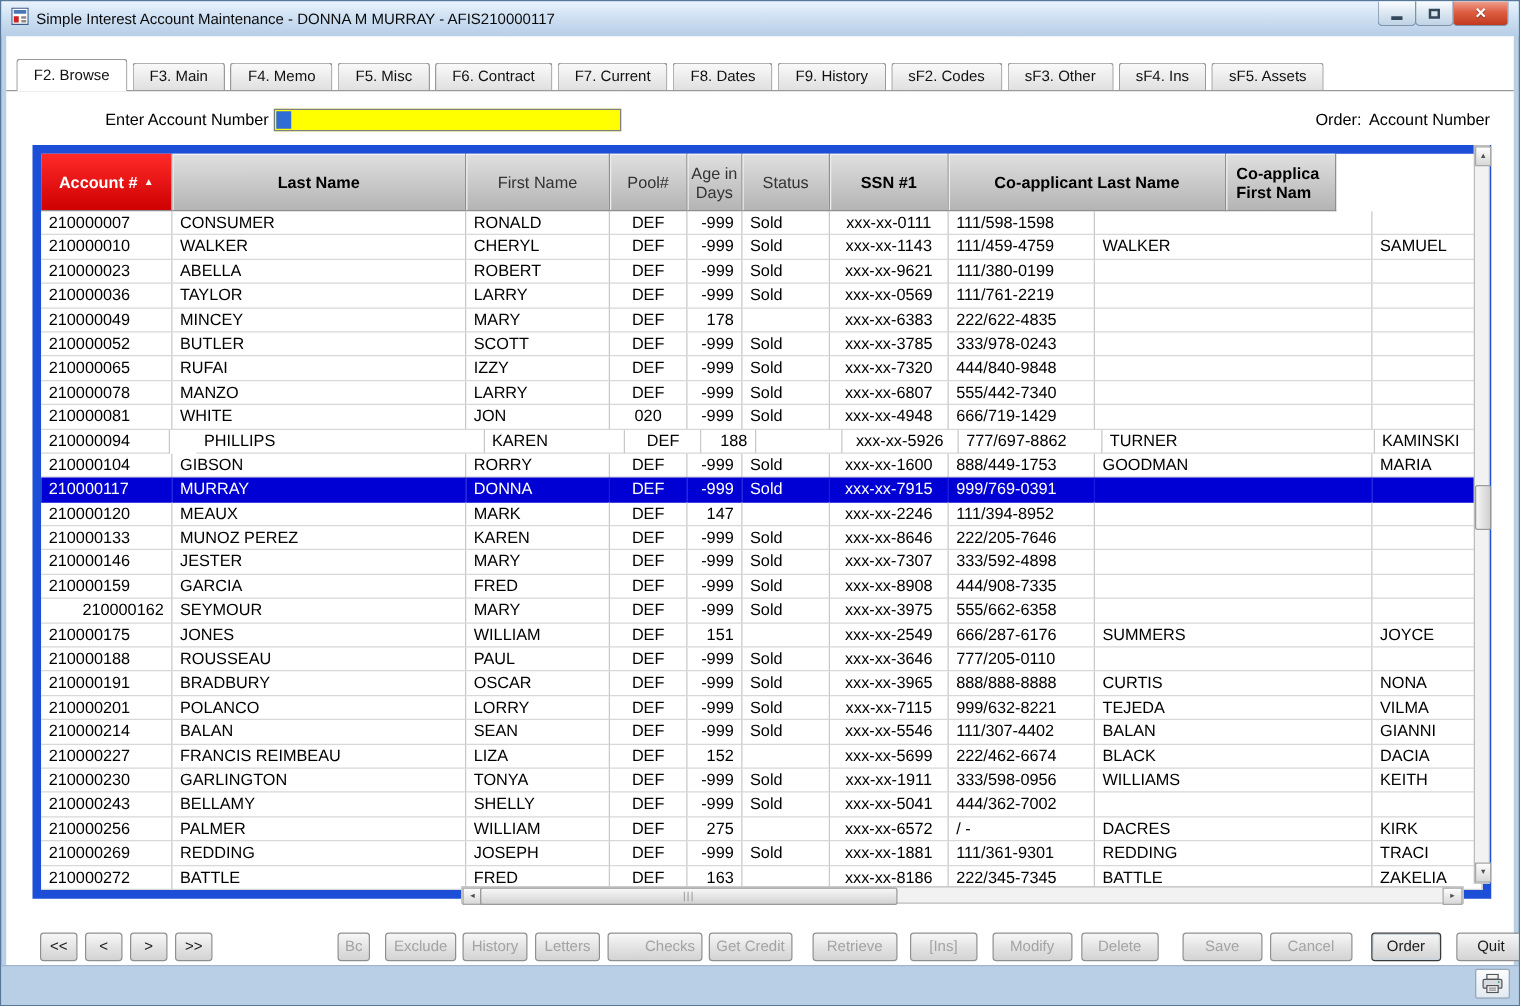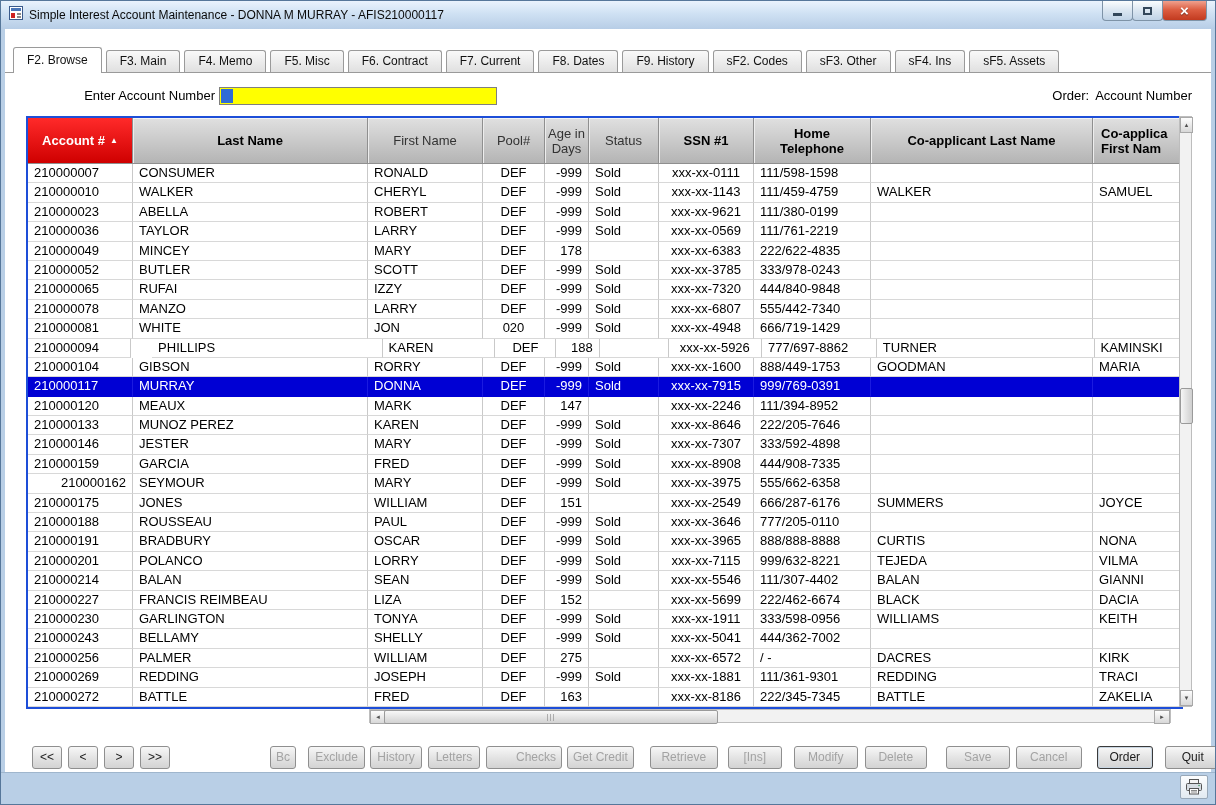--- a/index.html
+++ b/index.html
@@ -33,21 +33,21 @@
   
   .toolbar{position:absolute;left:0;right:0;top:57px;height:22px;}
   .acct-label{position:absolute;left:60px;width:150px;text-align:right;font-size:13px;line-height:20px;color:#000;}
   .acct-input{position:absolute;left:214px;top:1px;width:278px;height:18px;background:#ffff00;
     border:1px solid #7f7f7f;box-sizing:border-box;}
   .caret{position:absolute;left:1px;top:1px;width:12px;height:14px;background:#2f6cd6;}
   .order-info{position:absolute;right:19px;top:2px;font-size:13px;color:#000;}
   .order-info span{margin-left:6px;}
 
   
-  .grid{position:absolute;left:21px;top:87px;width:1153px;border:2px solid #1d4ed8;background:#fff;}
+  .grid{position:absolute;left:21px;top:87px;width:1153px;border:7px solid #1d4ed8;background:#fff;}
   .grid-header{display:flex;height:46px;}
   .hcell{box-sizing:border-box;height:46px;border-right:1px solid #8f8f8f;border-bottom:1px solid #8f8f8f;
     background:linear-gradient(#e0e0e0,#b4b4b4);box-shadow:inset 0 1px 0 #f3f3f3,inset 1px 0 0 #ededed;
     display:flex;flex-direction:column;align-items:center;justify-content:center;
     font-size:13px;line-height:15px;color:#333;overflow:hidden;white-space:nowrap;}
   .hcell.b{font-weight:bold;color:#000;}
   .hcell.red{background:linear-gradient(#ff2a2a,#cf0000);color:#fff;font-weight:bold;box-shadow:none;}
   .hcell.clip{align-items:flex-start;padding-left:8px;}
   .sort{font-size:8px;margin-left:5px;color:#ffffff;vertical-align:2px;}
 
@@ -161,24 +161,20 @@
           <div class="hcell" style="width: 44px;">
             <div>Age in</div>
             <div>Days</div>
           </div>
           <div class="hcell" style="width: 70px;">
             <div>Status</div>
           </div>
           <div class="hcell b" style="width: 95px;">
             <div>SSN #1</div>
           </div>
-          <div class="hcell b" style="width: 117px;">
-            <div>Home</div>
-            <div>Telephone</div>
-          </div>
           <div class="hcell b" style="width: 222px;">
             <div>Co-applicant Last Name</div>
           </div>
           <div class="hcell b clip" style="width: 88px;">
             <div>Co-applica</div>
             <div>First Nam</div>
           </div>
         </div>
       <div class="grid-body">
           <div class="grow">

